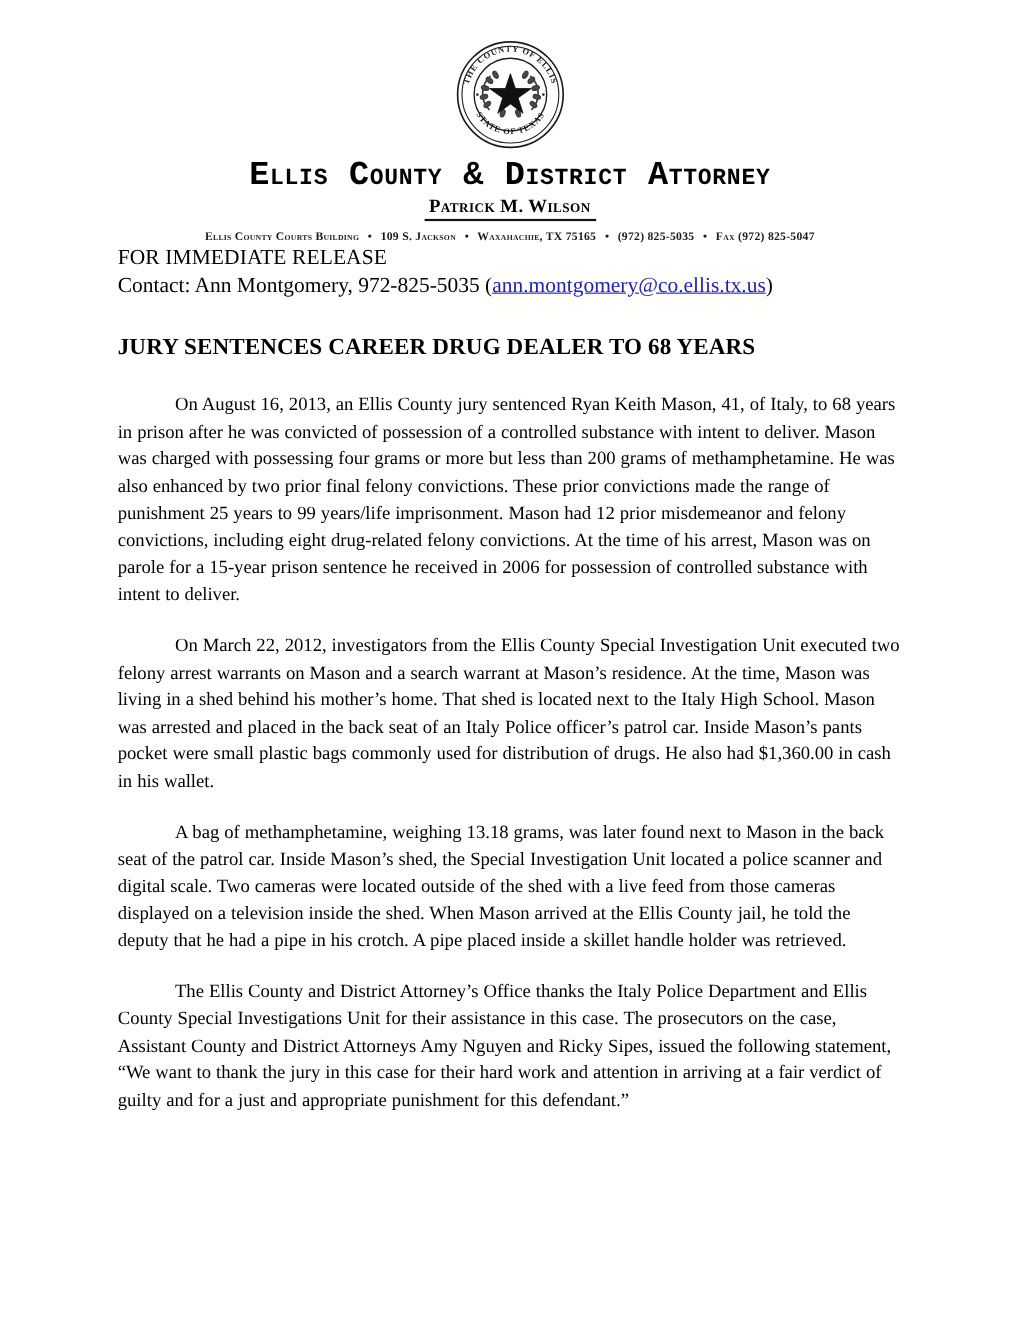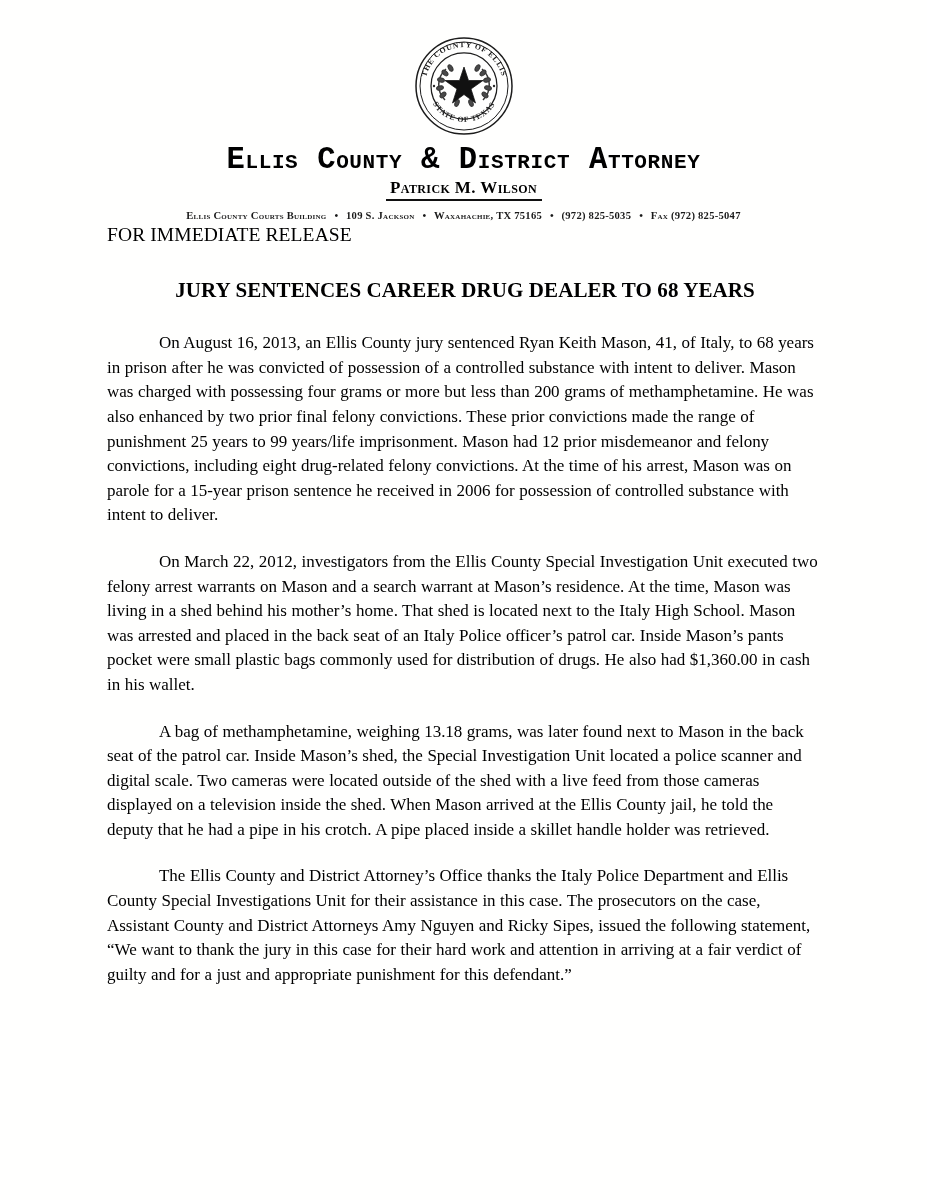--- a/index.html
+++ b/index.html
@@ -92,21 +92,20 @@
     font-size: 19.5px;
     line-height: 25px;
     white-space: nowrap;
   }
   .email-link {
     color: #2222aa;
     text-decoration: underline;
   }
   .headline {
     margin-top: 31px;
-    text-align: center;
     font-size: 21px;
     font-weight: bold;
     letter-spacing: 0.1px;
     line-height: 1.2;
   }
   .para {
     margin-top: 22px;
     font-size: 17px;
     line-height: 24.6px;
     text-align: left;
@@ -180,20 +179,21 @@
       <span>(972) 825-5035</span>
       <span class="sep">•</span>
       <span>Fax (972) 825-5047</span>
     </div>
   </div>
 
   <div class="body-area">
 
     <div class="release-label">FOR IMMEDIATE RELEASE</div>
 
+    <div class="contact-line"><span>Contact:  Ann Montgomery, 972-825-5035 (</span><a class="email-link" href="#">ann.montgomery@co.ellis.tx.us</a><span>)</span></div>
 
     <div class="headline">JURY SENTENCES CAREER DRUG DEALER TO 68 YEARS</div>
 
     <p class="para first">On August 16, 2013, an Ellis County jury sentenced Ryan Keith Mason, 41, of Italy, to 68 years in prison after he was convicted of possession of a controlled substance with intent to deliver. Mason was charged with possessing four grams or more but less than 200 grams of methamphetamine.  He was also enhanced by two prior final felony convictions.  These prior convictions made the range of punishment 25 years to 99 years/life imprisonment.  Mason had 12 prior misdemeanor and felony convictions, including eight drug-related felony convictions.  At the time of his arrest, Mason was on parole for a 15-year prison sentence he received in 2006 for possession of controlled substance with intent to deliver.</p>
     <p class="para">On March 22, 2012, investigators from the Ellis County Special Investigation Unit executed two felony arrest warrants on Mason and a search warrant at Mason’s residence.  At the time, Mason was living in a shed behind his mother’s home.  That shed is located next to the Italy High School.  Mason was arrested and placed in the back seat of an Italy Police officer’s patrol car.  Inside Mason’s pants pocket were small plastic bags commonly used for distribution of drugs.  He also had $1,360.00 in cash in his wallet.</p>
     <p class="para">A bag of methamphetamine, weighing 13.18 grams, was later found next to Mason in the back seat of the patrol car.  Inside Mason’s shed, the Special Investigation Unit located a police scanner and digital scale.  Two cameras were located outside of the shed with a live feed from those cameras displayed on a television inside the shed.  When Mason arrived at the Ellis County jail, he told the deputy that he had a pipe in his crotch.  A pipe placed inside a skillet handle holder was retrieved.</p>
     <p class="para">The Ellis County and District Attorney’s Office thanks the Italy Police Department and Ellis County Special Investigations Unit for their assistance in this case.  The prosecutors on the case, Assistant County and District Attorneys Amy Nguyen and Ricky Sipes, issued the following statement, “We want to thank the jury in this case for their hard work and attention in arriving at a fair verdict of guilty and for a just and appropriate punishment for this defendant.”</p>
   </div>
 </div>
 

